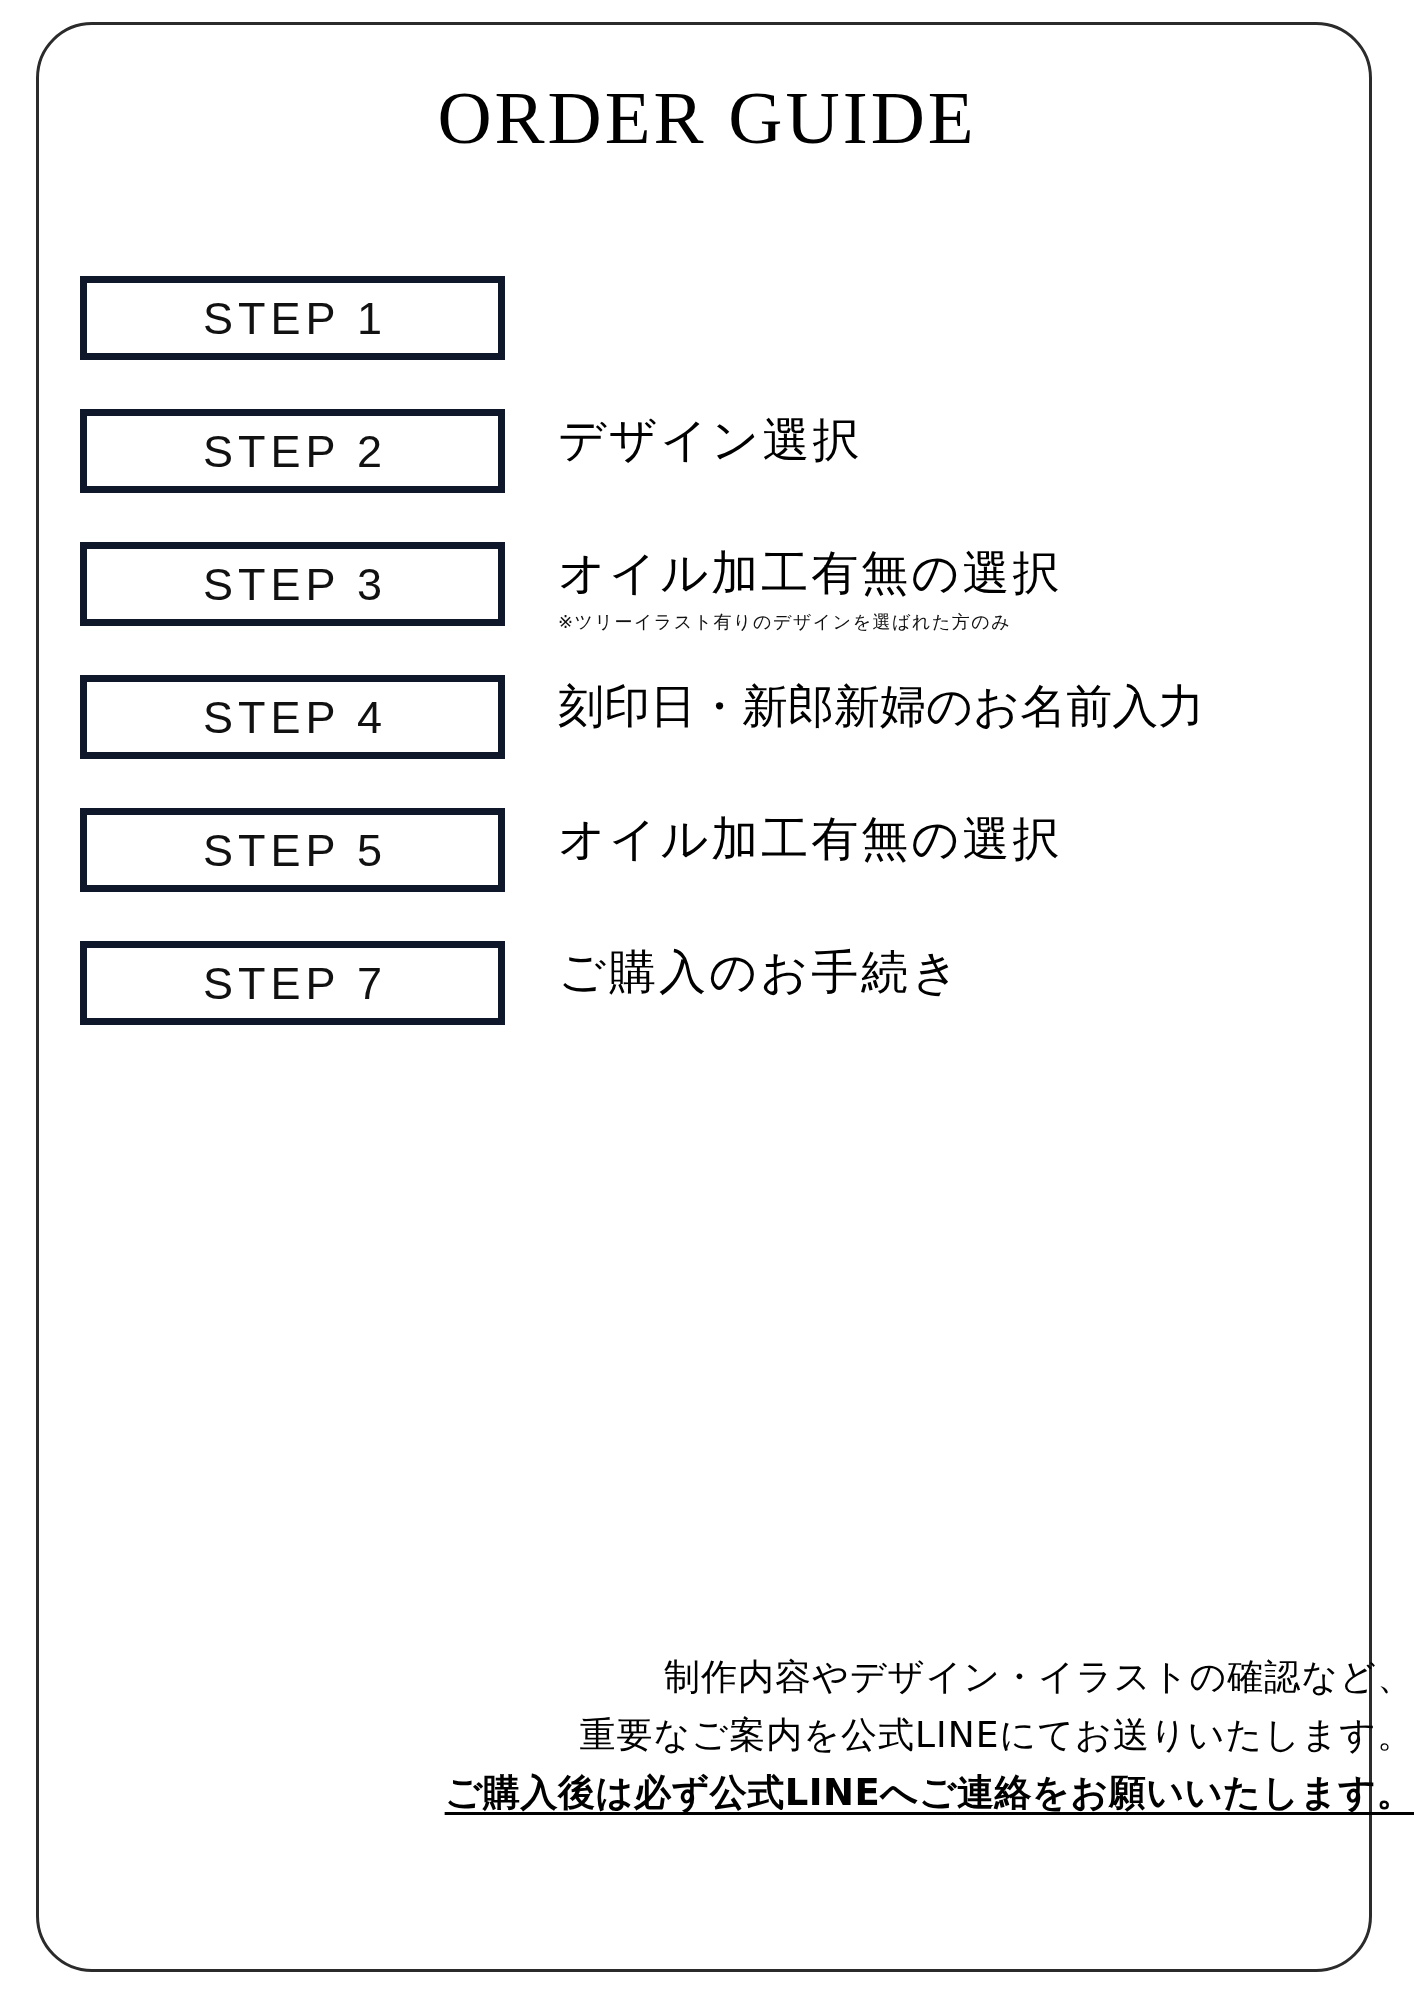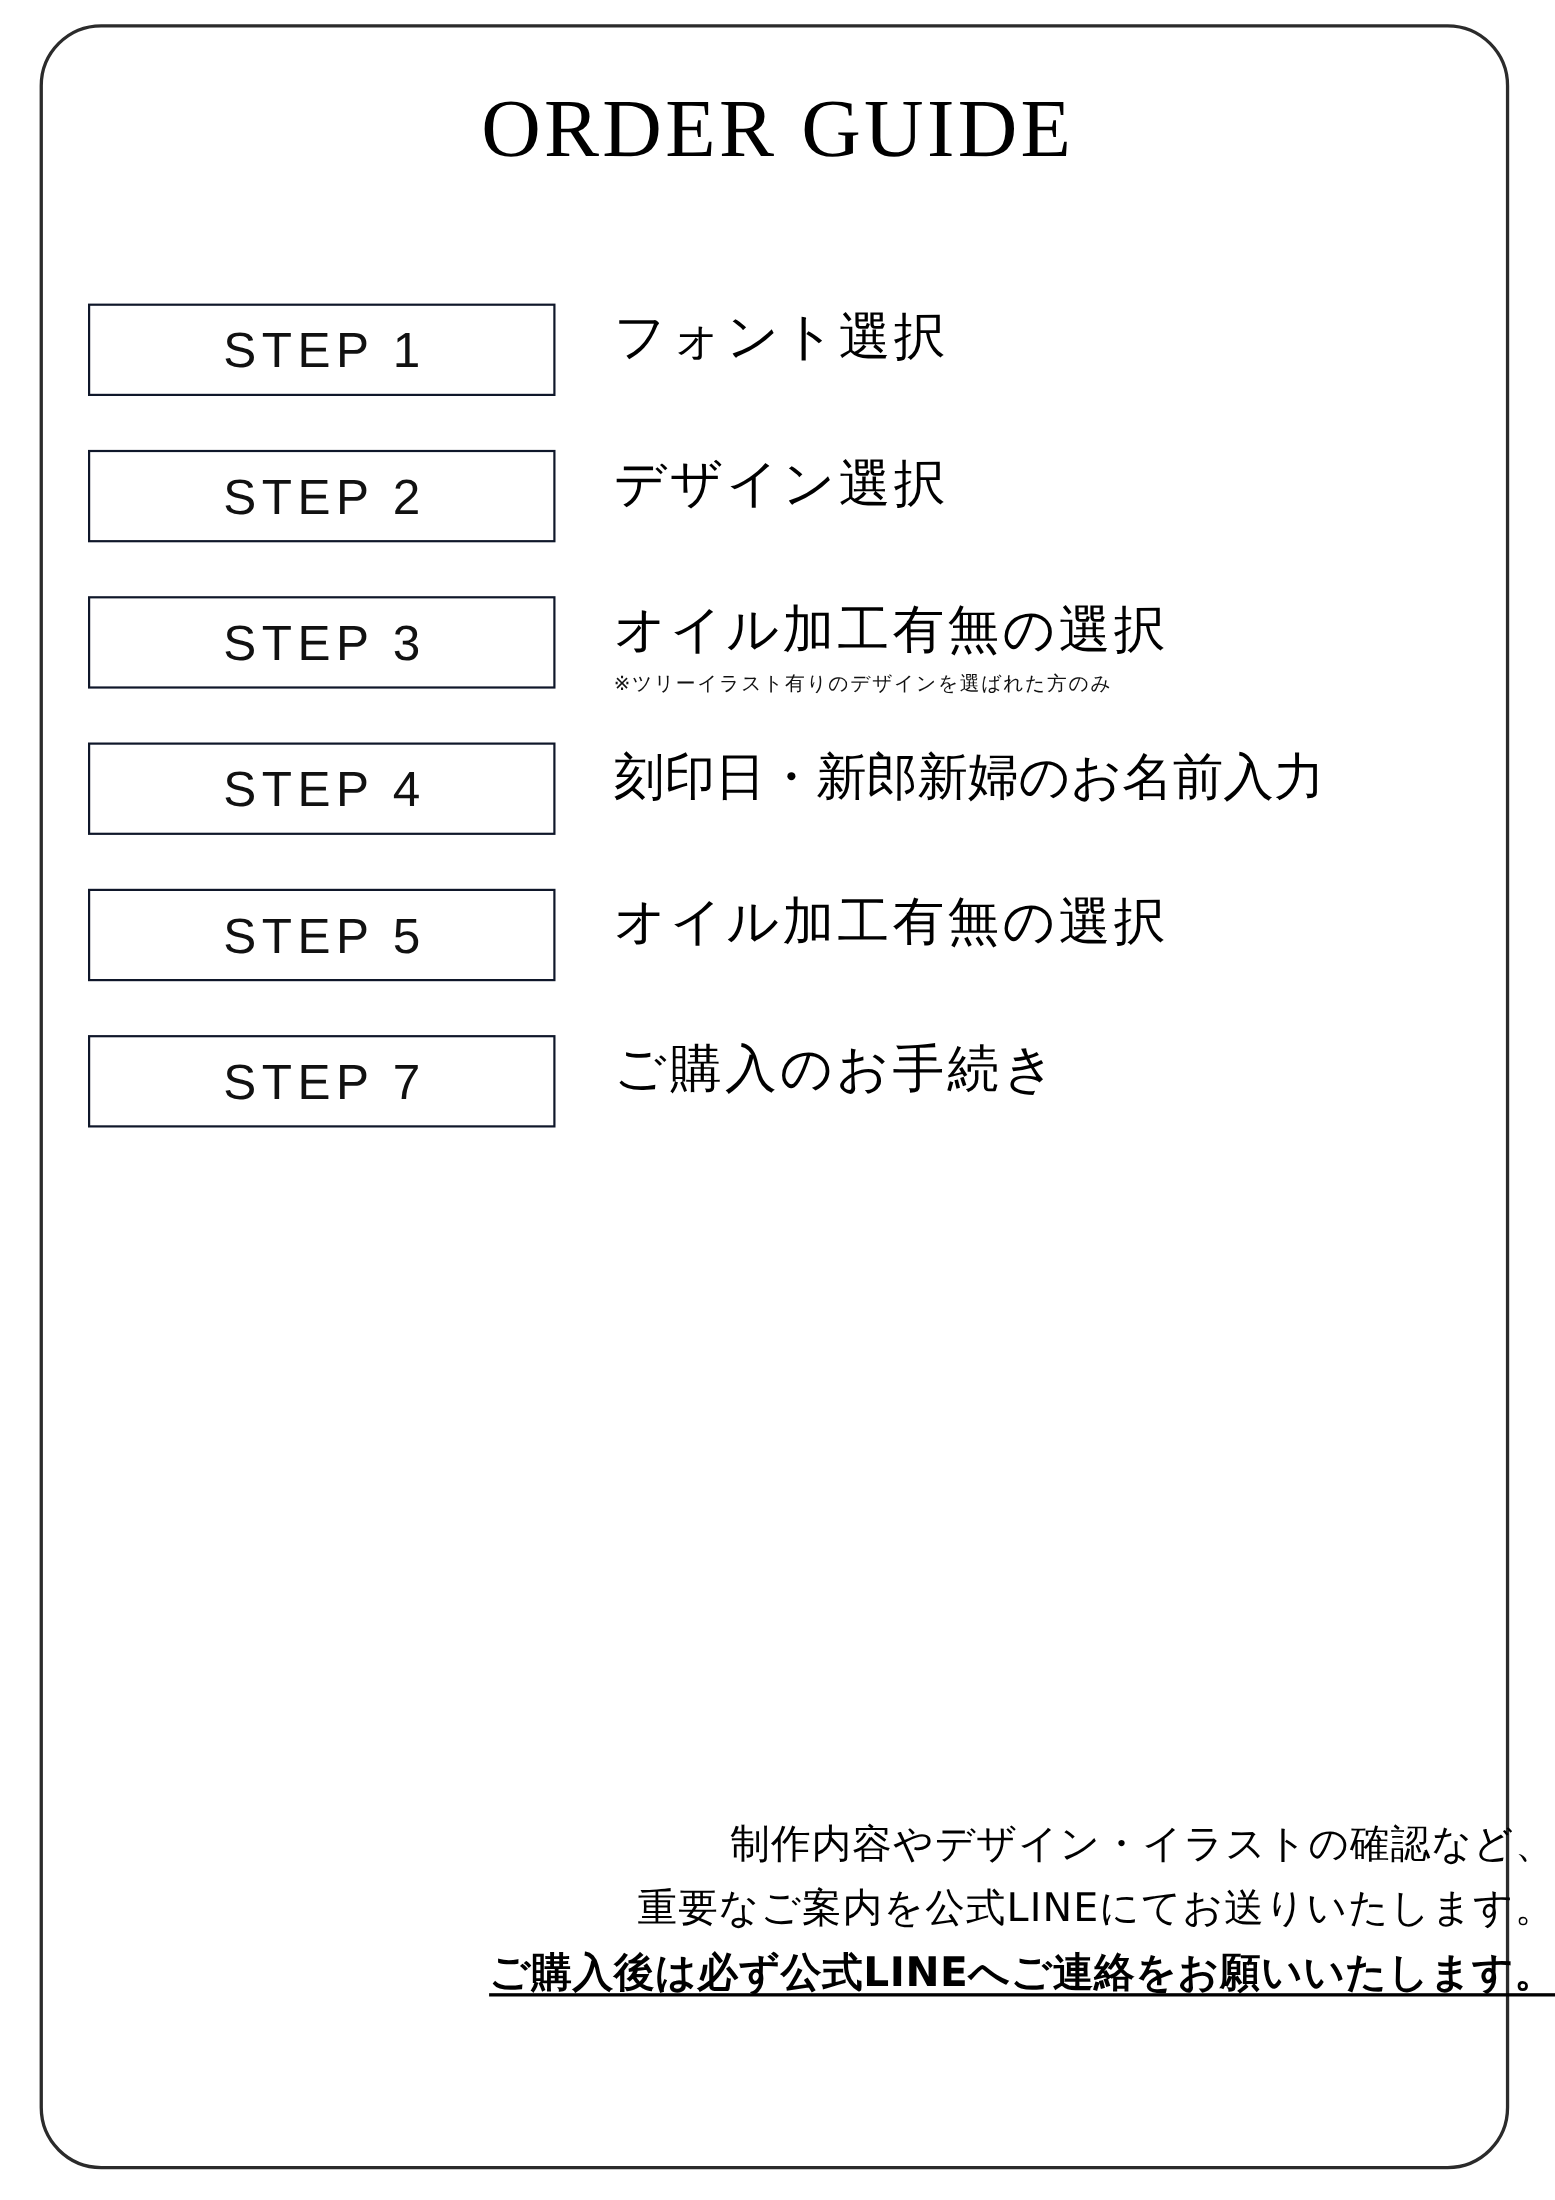--- a/index.html
+++ b/index.html
@@ -65,21 +65,21 @@
     height: 133px;
     width: 1414px;
   }
 
   .step-box {
     position: absolute;
     left: 80px;
     top: 0;
     width: 425px;
     height: 84px;
-    border: 2px solid #0f172a;
+    border: 7px solid #0f172a;
     box-sizing: border-box;
     display: flex;
     align-items: center;
     justify-content: center;
     background: #ffffff;
   }
 
   .step-box-label {
     font-family: "Liberation Sans", "DejaVu Sans", sans-serif;
     font-size: 45px;
@@ -160,24 +160,20 @@
   <div class="card-frame"></div>
 
   <div class="guide-title">ORDER GUIDE</div>
 
   <div class="steps">
 
     <div class="step-row">
       <div class="step-box">
         <span class="step-box-label">STEP 1</span>
       </div>
-      <div class="step-text-wrap">
-        <span class="step-label">フォント選択</span>
-
-      </div>
     </div>
 
     <div class="step-row">
       <div class="step-box">
         <span class="step-box-label">STEP 2</span>
       </div>
       <div class="step-text-wrap">
         <span class="step-label">デザイン選択</span>
 
       </div>

